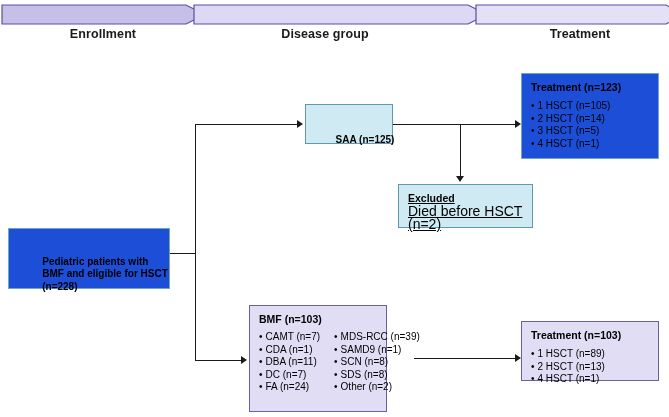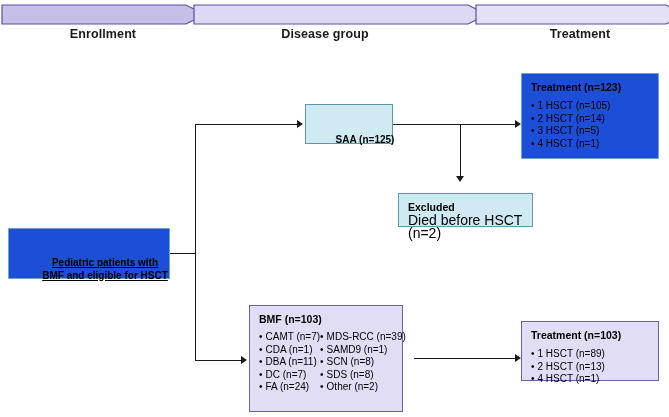--- a/index.html
+++ b/index.html
@@ -54,21 +54,20 @@
   .node-title {
     font-weight: bold;
     font-size: 10.5px;
     line-height: 13px;
     display: block;
   }
   .node-center {
     display: flex;
     align-items: center;
     justify-content: center;
-    text-align: center;
     width: 100%;
     height: 100%;
     padding: 16px;
   }
   .node-center .node-title { font-size: 10px; line-height: 12.5px; }
 
   .node-pad { padding: 7px 8px 6px 9px; }
 
   ul.bullets {
     list-style: none;
@@ -79,20 +78,21 @@
     font-size: 10px;
     line-height: 12.5px;
     white-space: nowrap;
   }
   ul.bullets li::before {
     content: "\2022";
     margin-right: 3px;
   }
   .cols {
     display: flex;
+    gap: 14px;
     margin-top: 5px;
   }
   .cols ul.bullets { margin-top: 0; }
 
   
   .line {
     position: absolute;
     background: #1a1a1a;
   }
   .hline { height: 1px; }
@@ -140,51 +140,52 @@
 
   <div class="line hline" style="left:393px;top:124px;width:124px;"></div>
   <div class="arrow-r" style="left:515px;top:120px;"></div>
 
   <div class="line vline" style="left:460px;top:124px;height:54px;"></div>
   <div class="arrow-d" style="left:456px;top:176px;"></div>
 
   <div class="line hline" style="left:414px;top:358px;width:103px;"></div>
   <div class="arrow-r" style="left:515px;top:354px;"></div>
 
-  <div class="node blue" style="left:8px;top:228px;width:162px;height:51px;text-decoration:underline;">
+  <div class="node blue" style="left:8px;top:228px;width:162px;height:61px;">
     <div class="node-center">
       <div>
         <span class="node-title">Pediatric patients with</span>
         <span class="node-title">BMF and eligible for HSCT</span>
+        <span class="node-title">(n=228)</span>
       </div>
     </div>
   </div>
 
   <div class="node cyan" style="left:305px;top:104px;width:88px;height:40px;">
     <div class="node-center">
       <span class="node-title">SAA (n=125)</span>
     </div>
   </div>
 
-  <div class="node cyan node-pad" style="left:398px;top:193px;width:135px;height:34px;">
+  <div class="node cyan node-pad" style="left:398px;top:184px;width:135px;height:44px;text-decoration:underline;">
     <span class="node-title">Excluded</span>
     <span style="display:block;font-size:14px;line-height:13px;">Died before HSCT (n=2)</span>
   </div>
 
   <div class="node blue node-pad" style="left:521px;top:73px;width:138px;height:86px;">
     <span class="node-title">Treatment (n=123)</span>
     <ul class="bullets">
       <li>1 HSCT (n=105)</li>
       <li>2 HSCT (n=14)</li>
       <li>3 HSCT (n=5)</li>
       <li>4 HSCT (n=1)</li>
     </ul>
   </div>
 
-  <div class="node purple node-pad" style="left:249px;top:305px;width:154px;height:107px;">
+  <div class="node purple node-pad" style="left:249px;top:305px;width:138px;height:107px;">
     <span class="node-title">BMF (n=103)</span>
     <div class="cols">
       <ul class="bullets">
         <li>CAMT (n=7)</li>
         <li>CDA (n=1)</li>
         <li>DBA (n=11)</li>
         <li>DC (n=7)</li>
         <li>FA (n=24)</li>
       </ul>
       <ul class="bullets">

